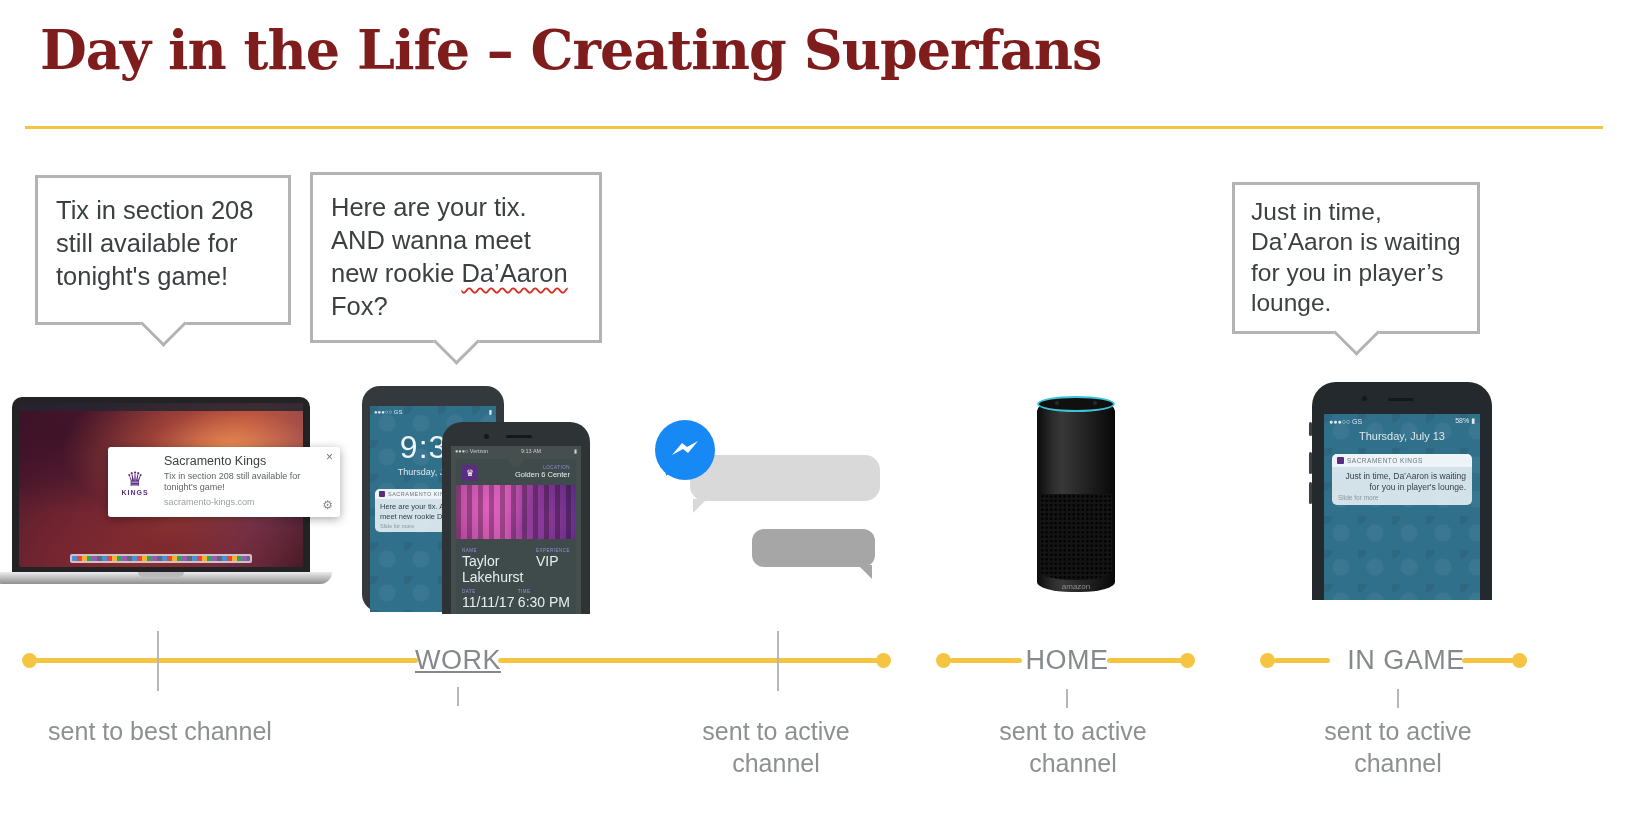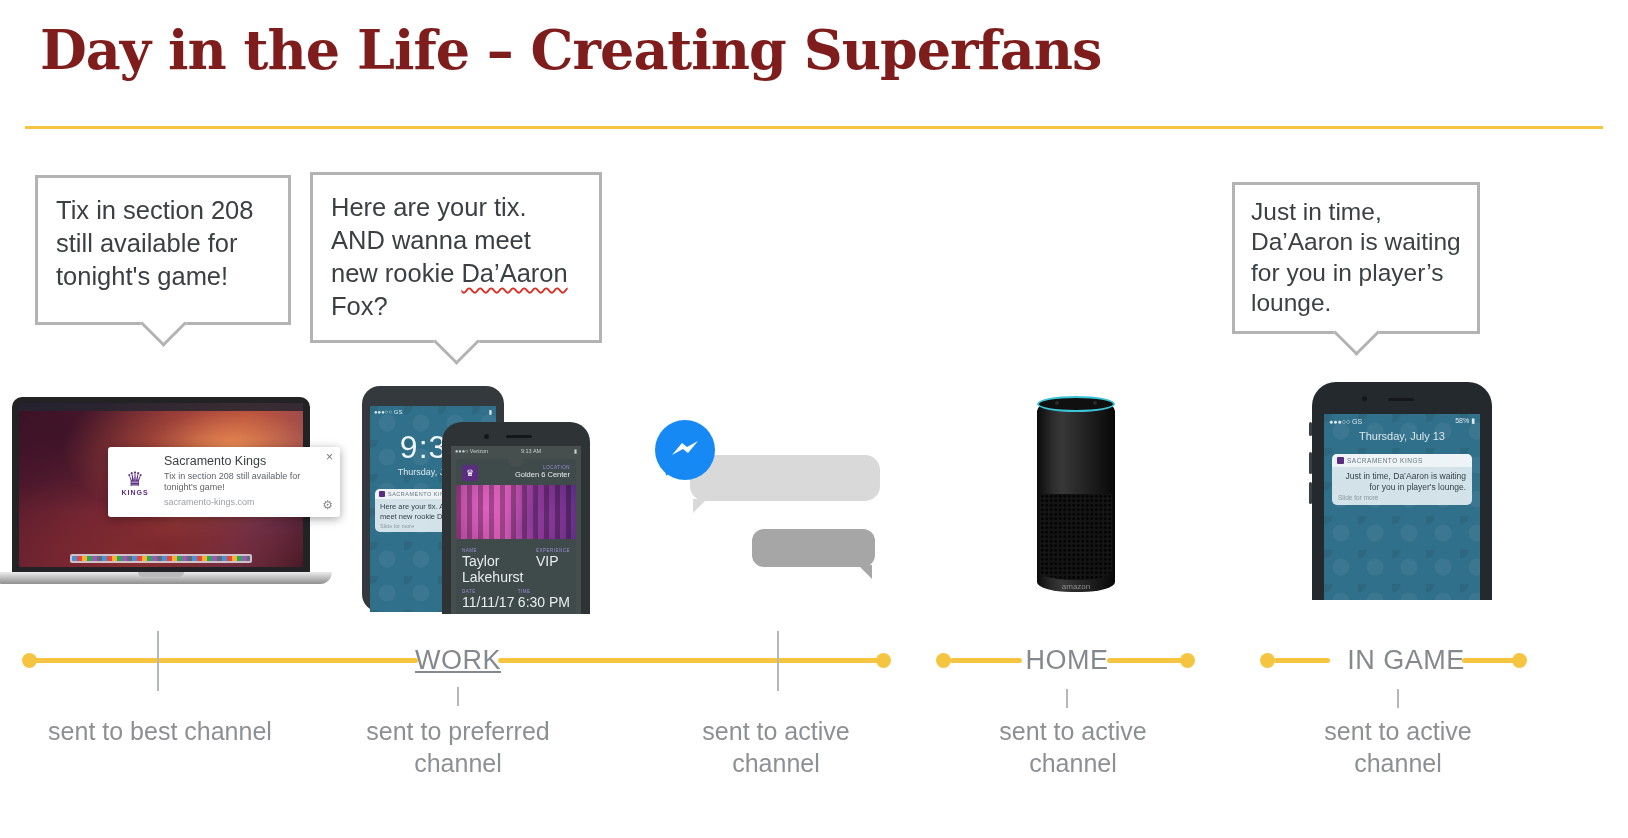--- a/index.html
+++ b/index.html
@@ -320,18 +320,17 @@
   <div class="tl-line" style="left:1274px;width:56px;"></div>
   <div class="tl-label" style="left:1332px;width:132px;margin-left:8px;">IN GAME</div>
   <div class="tl-line" style="left:1462px;width:56px;"></div>
   <div class="tl-dot" style="left:1512px;"></div>
 
   <div class="tl-tick" style="left:457px;top:687px;height:19px;"></div>
   <div class="tl-tick" style="left:1066px;top:689px;height:19px;"></div>
   <div class="tl-tick" style="left:1397px;top:689px;height:19px;"></div>
 
   <div class="channel" style="left:10px;width:300px;">sent to best channel</div>
-  <div class="channel" style="left:348px;width:220px;">sent to preferred channel</div>
   <div class="channel" style="left:666px;width:220px;">sent to active channel</div>
   <div class="channel" style="left:963px;width:220px;">sent to active channel</div>
   <div class="channel" style="left:1288px;width:220px;">sent to active channel</div>
 
 </div>
 
 </body></html>

